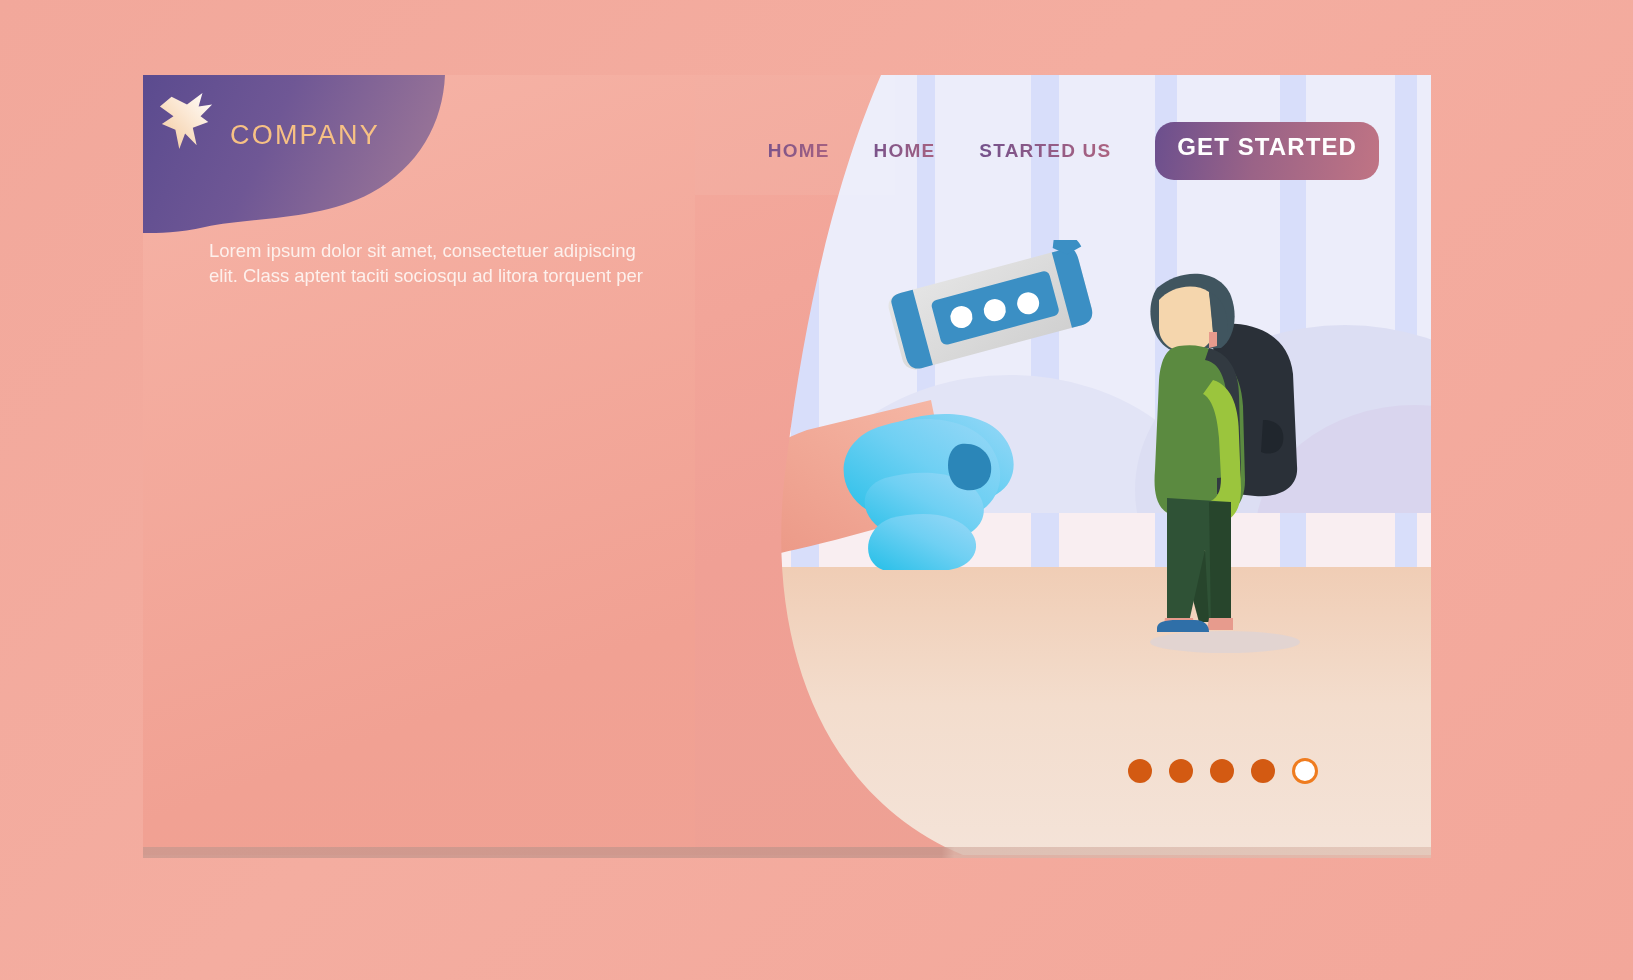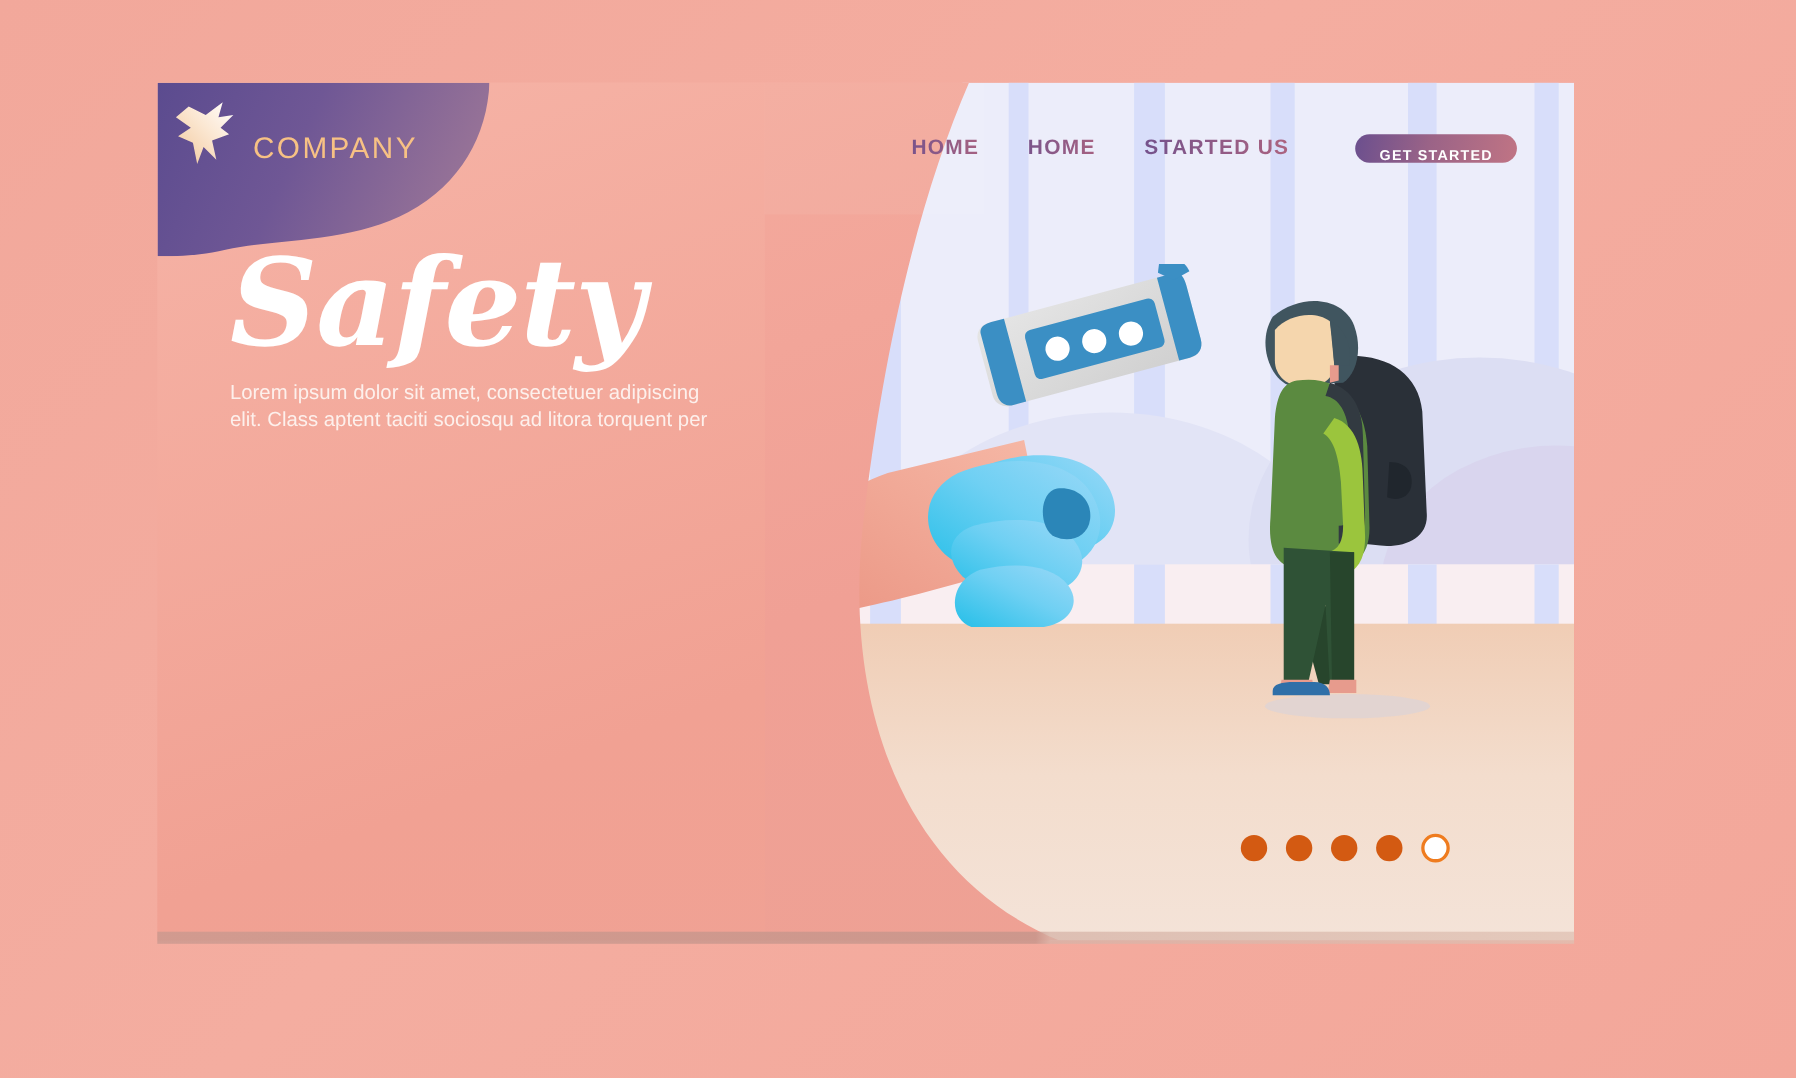--- a/index.html
+++ b/index.html
@@ -82,24 +82,24 @@
     position:absolute; right:52px; top:47px;
     display:flex; align-items:center; gap:0;
   }
   .nav-link{
     font-size:19px; font-weight:bold; letter-spacing:1.2px;
     padding:0 22px; cursor:pointer; white-space:nowrap;
     background:linear-gradient(90deg,#6b4f8e 0%,#b5667e 100%);
     -webkit-background-clip:text; background-clip:text; color:transparent;
   }
   #cta{
-    margin-left:38px;
+    margin-left:22px;
     background:linear-gradient(100deg,#6b4f8e 0%,#9a6387 45%,#c07484 100%);
-    color:#fff; font-size:13px; font-weight:bold; letter-spacing:1.1px;
-    padding:11px 22px 0; border-radius:19px; border:none; cursor:pointer;
+    color:#fff; font-size:24px; font-weight:bold; letter-spacing:1.1px;
+    padding:11px 22px 19px; border-radius:19px; border:none; cursor:pointer;
     font-family:"Liberation Sans", sans-serif;
   }
 
   
   #hero{ position:absolute; left:66px; top:148px; width:520px; }
   #h-line1{
     font-family:"DejaVu Serif", serif;
     font-style:italic; font-weight:bold; font-size:110px; line-height:.96;
     color:#fff; letter-spacing:-1px;
   }
@@ -247,21 +247,20 @@
   </div>
 
   <nav id="nav">
     <span class="nav-link">HOME</span>
     <span class="nav-link">HOME</span>
     <span class="nav-link">STARTED US</span>
     <button id="cta">GET STARTED</button>
   </nav>
 
   <div id="hero">
-    <div id="h-line1">Safety</div>
     <p id="hero-p">Lorem ipsum dolor sit amet, consectetuer adipiscing elit. Class aptent taciti sociosqu ad litora torquent per</p>
   </div>
 
   <div id="dots">
     <span class="dot"></span>
     <span class="dot"></span>
     <span class="dot"></span>
     <span class="dot"></span>
     <span class="dot active"></span>
   </div>

